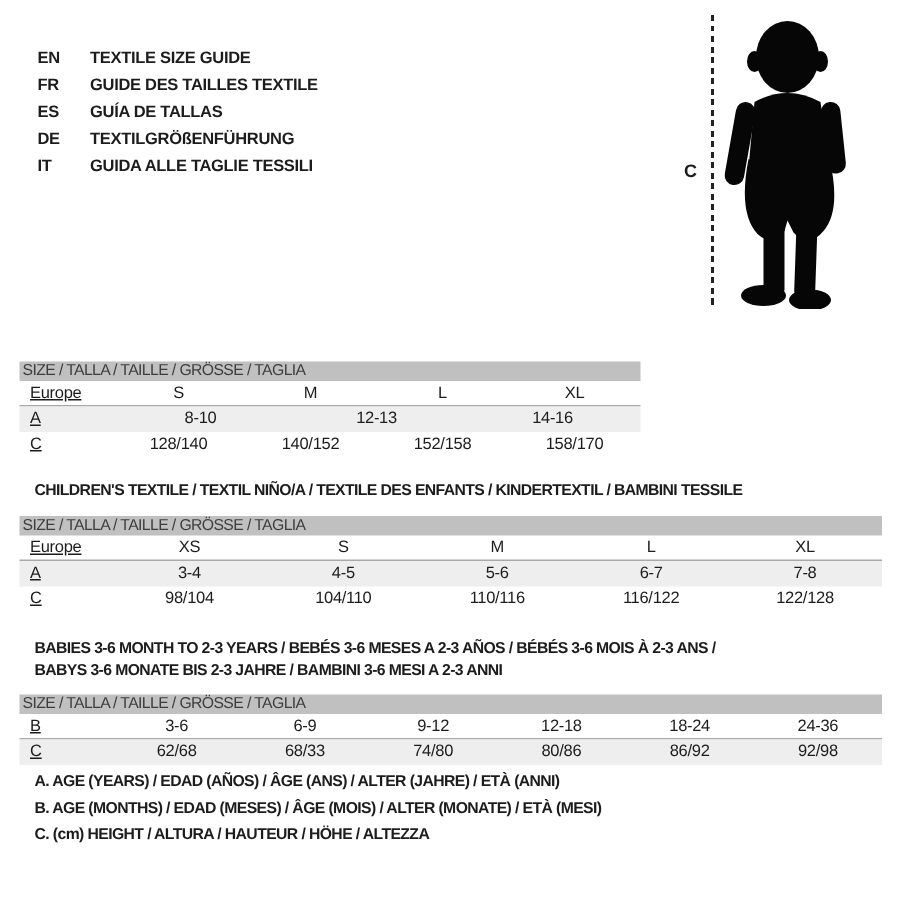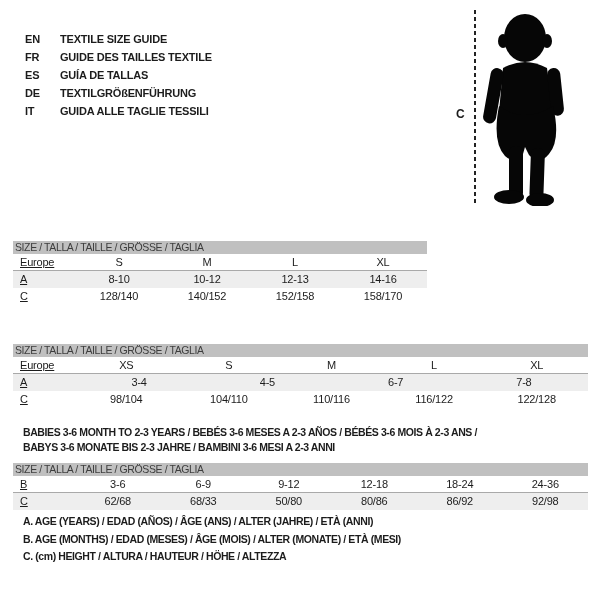--- a/index.html
+++ b/index.html
@@ -98,47 +98,50 @@
       <div class="trow first">
         <span class="rlabel">Europe</span>
         <span class="val">S</span>
         <span class="val">M</span>
         <span class="val">L</span>
         <span class="val">XL</span>
       </div>
       <div class="trow shaded" style="background: rgb(238, 238, 238);">
         <span class="rlabel">A</span>
         <span class="val">8-10</span>
-        <span class="val">10-12</span>
         <span class="val">12-13</span>
         <span class="val">14-16</span>
       </div>
       <div class="trow">
         <span class="rlabel">C</span>
         <span class="val">128/140</span>
         <span class="val">140/152</span>
         <span class="val">152/158</span>
         <span class="val">158/170</span>
       </div>
     </div>
 
+  <div class="tbl-title" id="title-1">
+      <div class="title-line">CHILDREN'S TEXTILE / TEXTIL NIÑO/A / TEXTILE DES ENFANTS / KINDERTEXTIL / BAMBINI TESSILE</div>
+    </div>
   <div class="tbl" id="table-1">
       <div class="bar" style="background: rgb(192, 192, 192); color: rgb(61, 61, 61);">SIZE / TALLA / TAILLE / GRÖSSE / TAGLIA</div>
       <div class="trow first">
         <span class="rlabel">Europe</span>
         <span class="val">XS</span>
         <span class="val">S</span>
         <span class="val">M</span>
         <span class="val">L</span>
         <span class="val">XL</span>
       </div>
       <div class="trow shaded" style="background: rgb(238, 238, 238);">
         <span class="rlabel">A</span>
         <span class="val">3-4</span>
         <span class="val">4-5</span>
+        <span class="val">5-6</span>
         <span class="val">6-7</span>
         <span class="val">7-8</span>
       </div>
       <div class="trow">
         <span class="rlabel">C</span>
         <span class="val">98/104</span>
         <span class="val">104/110</span>
         <span class="val">110/116</span>
         <span class="val">116/122</span>
         <span class="val">122/128</span>
@@ -157,21 +160,21 @@
         <span class="val">6-9</span>
         <span class="val">9-12</span>
         <span class="val">12-18</span>
         <span class="val">18-24</span>
         <span class="val">24-36</span>
       </div>
       <div class="trow shaded" style="background: rgb(238, 238, 238);">
         <span class="rlabel">C</span>
         <span class="val">62/68</span>
         <span class="val">68/33</span>
-        <span class="val">50/80</span>
+        <span class="val">74/80</span>
         <span class="val">80/86</span>
         <span class="val">86/92</span>
         <span class="val">92/98</span>
       </div>
     </div>
 
   <div class="legend">
       <div class="legend-line">A. AGE (YEARS) / EDAD (AÑOS) / ÂGE (ANS) / ALTER (JAHRE) / ETÀ (ANNI)</div>
       <div class="legend-line">B. AGE (MONTHS) / EDAD (MESES) / ÂGE (MOIS) / ALTER (MONATE) / ETÀ (MESI)</div>
       <div class="legend-line">C. (cm) HEIGHT / ALTURA / HAUTEUR / HÖHE / ALTEZZA</div>

